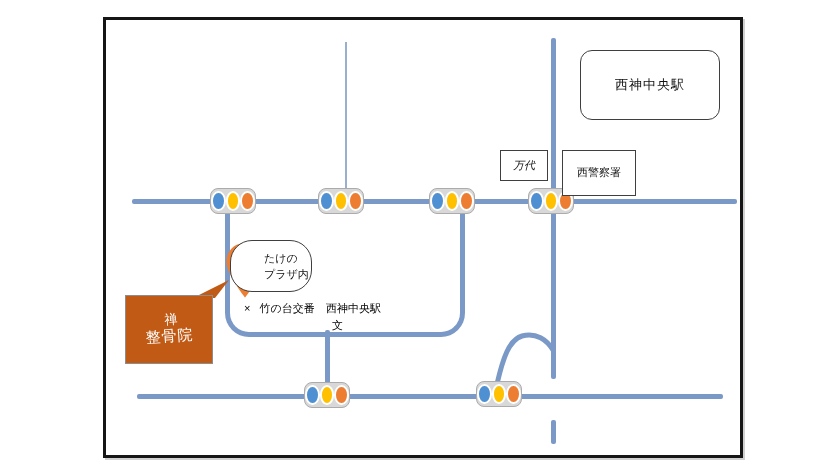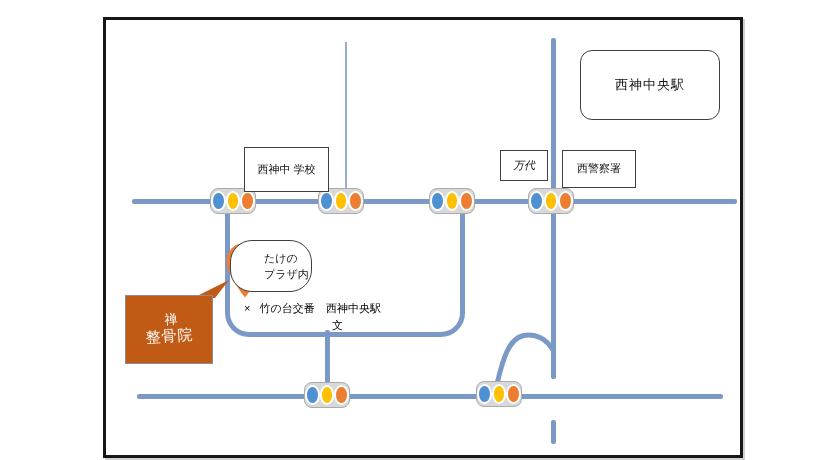--- a/index.html
+++ b/index.html
@@ -106,25 +106,22 @@
       <span class="dot dot-yellow"></span>
       <span class="dot dot-orange"></span>
   </div>
 
   <div class="label-box station-box" style="left:580px; top:50px; width:140px; height:70px;">
     <span>西神中央駅</span>
   </div>
   <div class="label-box" style="left:500px; top:150px; width:48px; height:31px;font-style:italic;">
     <span>万代</span>
   </div>
-  <div class="label-box" style="left:562px; top:150px; width:74px; height:38px;">
+  <div class="label-box" style="left:562px; top:150px; width:74px; height:46px;">
     <span>西警察署</span>
-  </div>
-  <div class="label-box" style="left:244px; top:147px; width:85px; height:45px;">
-    <span>西神中 学校</span>
   </div>
   <div class="label-box plaza-box" style="left:230px; top:240px; width:82px; height:52px;">
     <span>
       <span style="display:block;">たけの</span>
       <span style="display:block;">プラザ内</span>
     </span>
   </div>
 
   <span class="map-text" style="left:236px; top:303px;">
     <span>×</span><span style="margin-left:9px;">竹の台交番</span>

